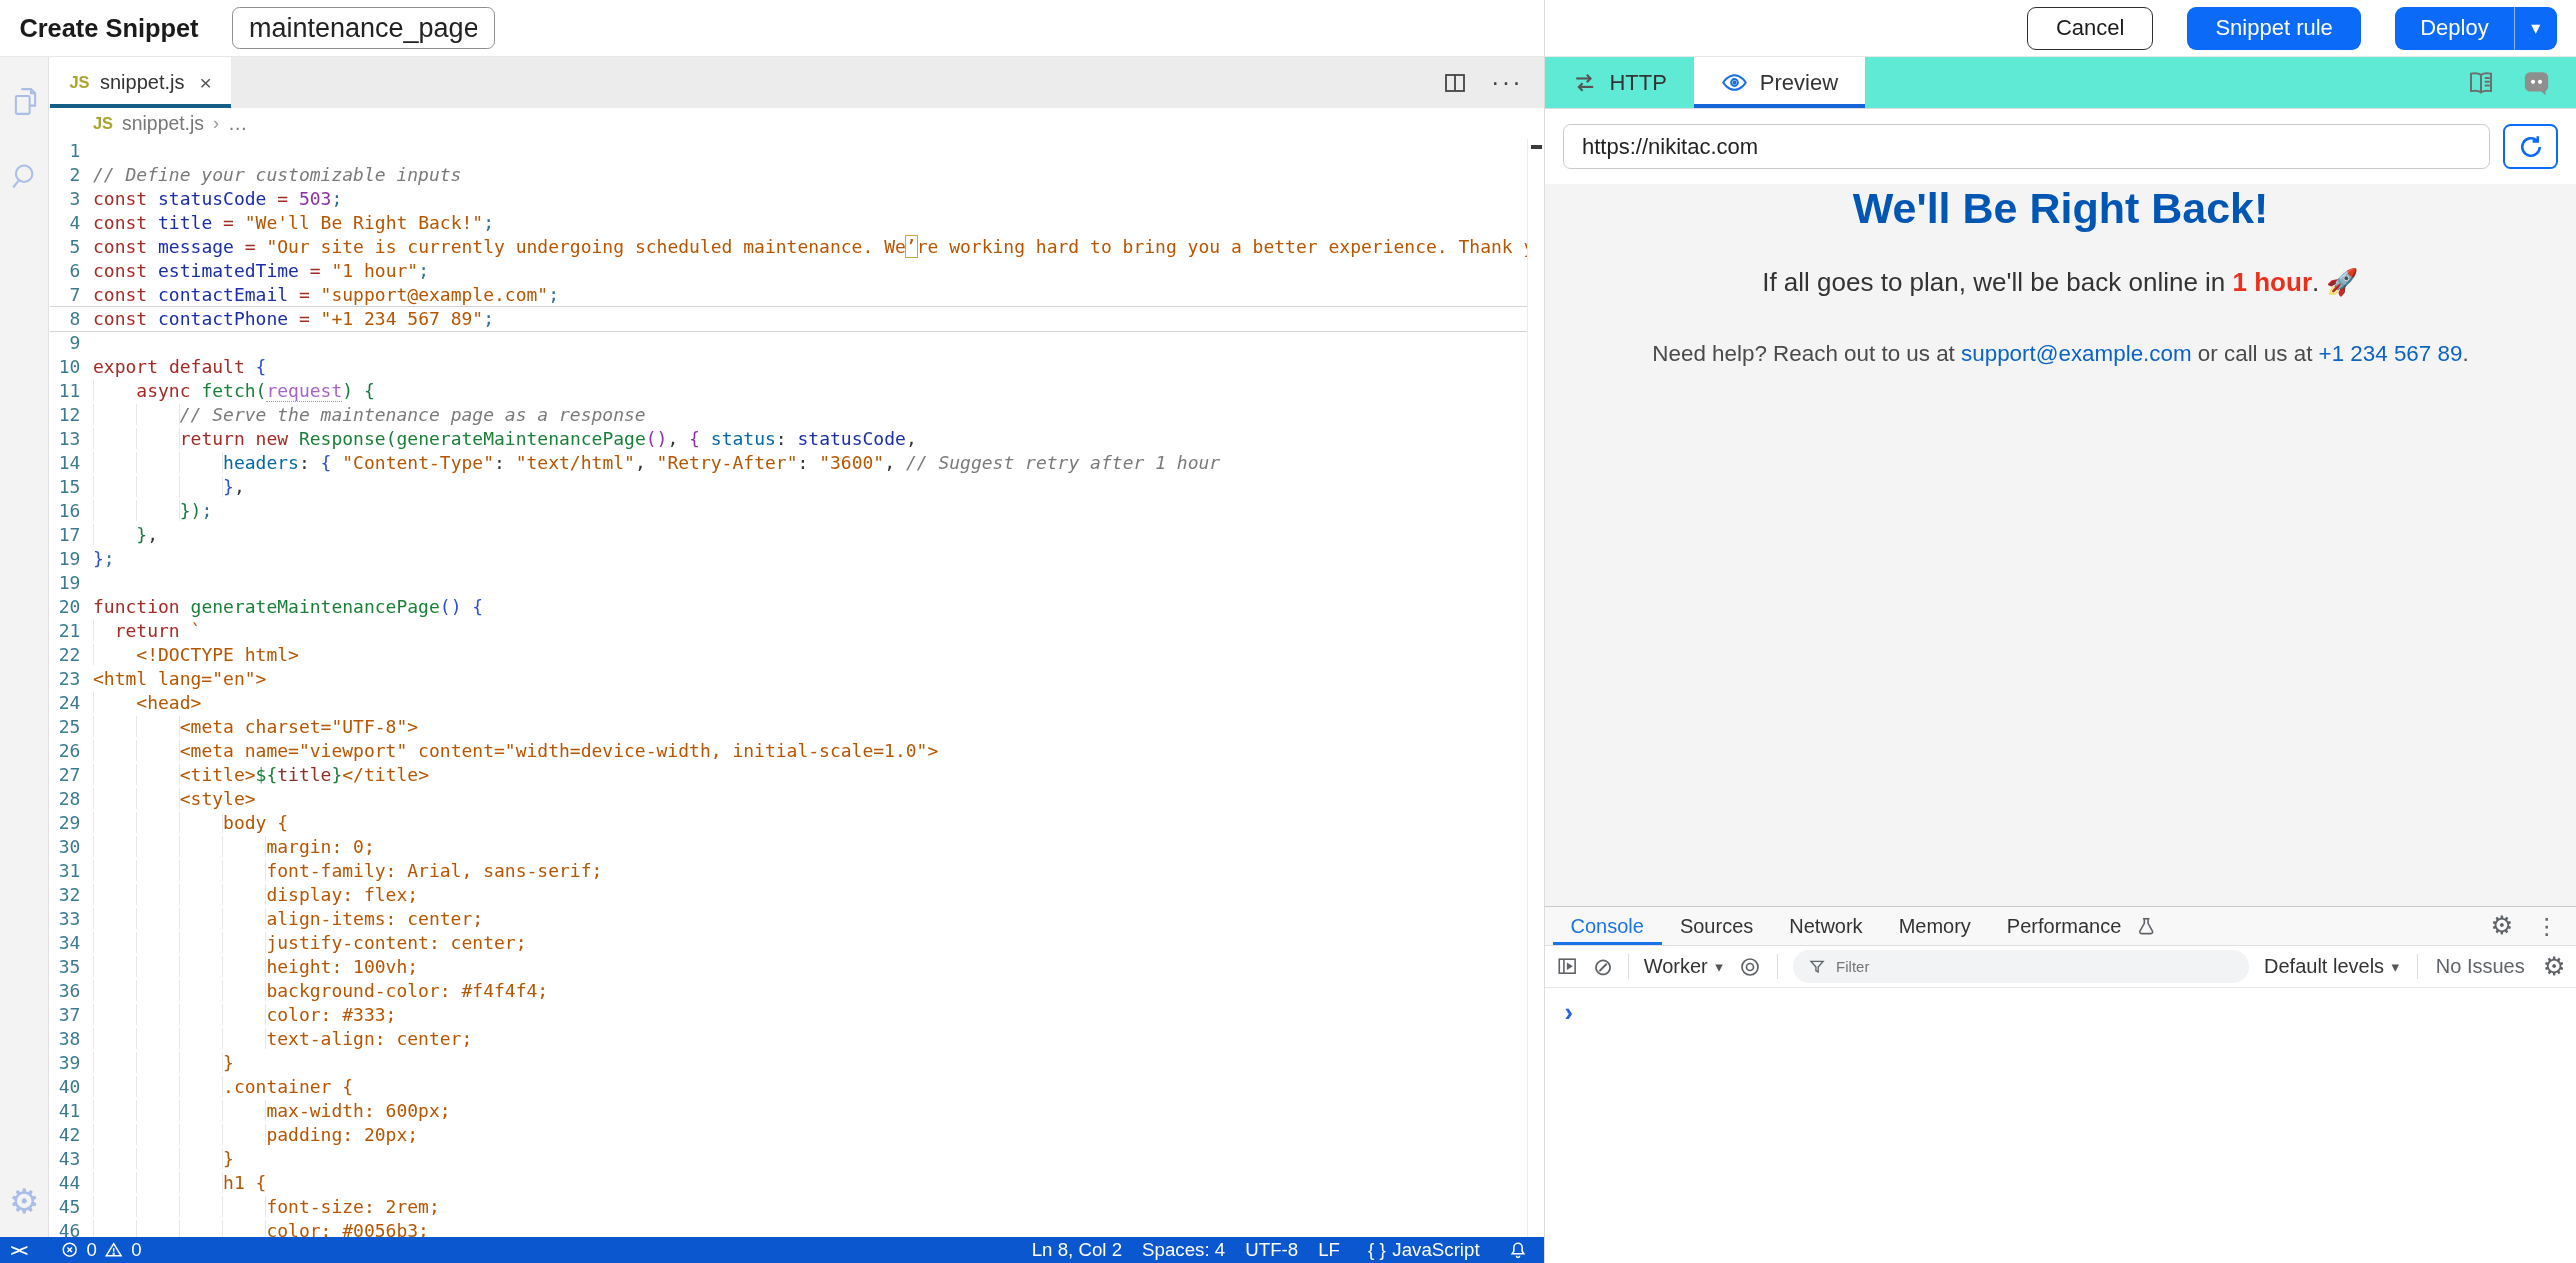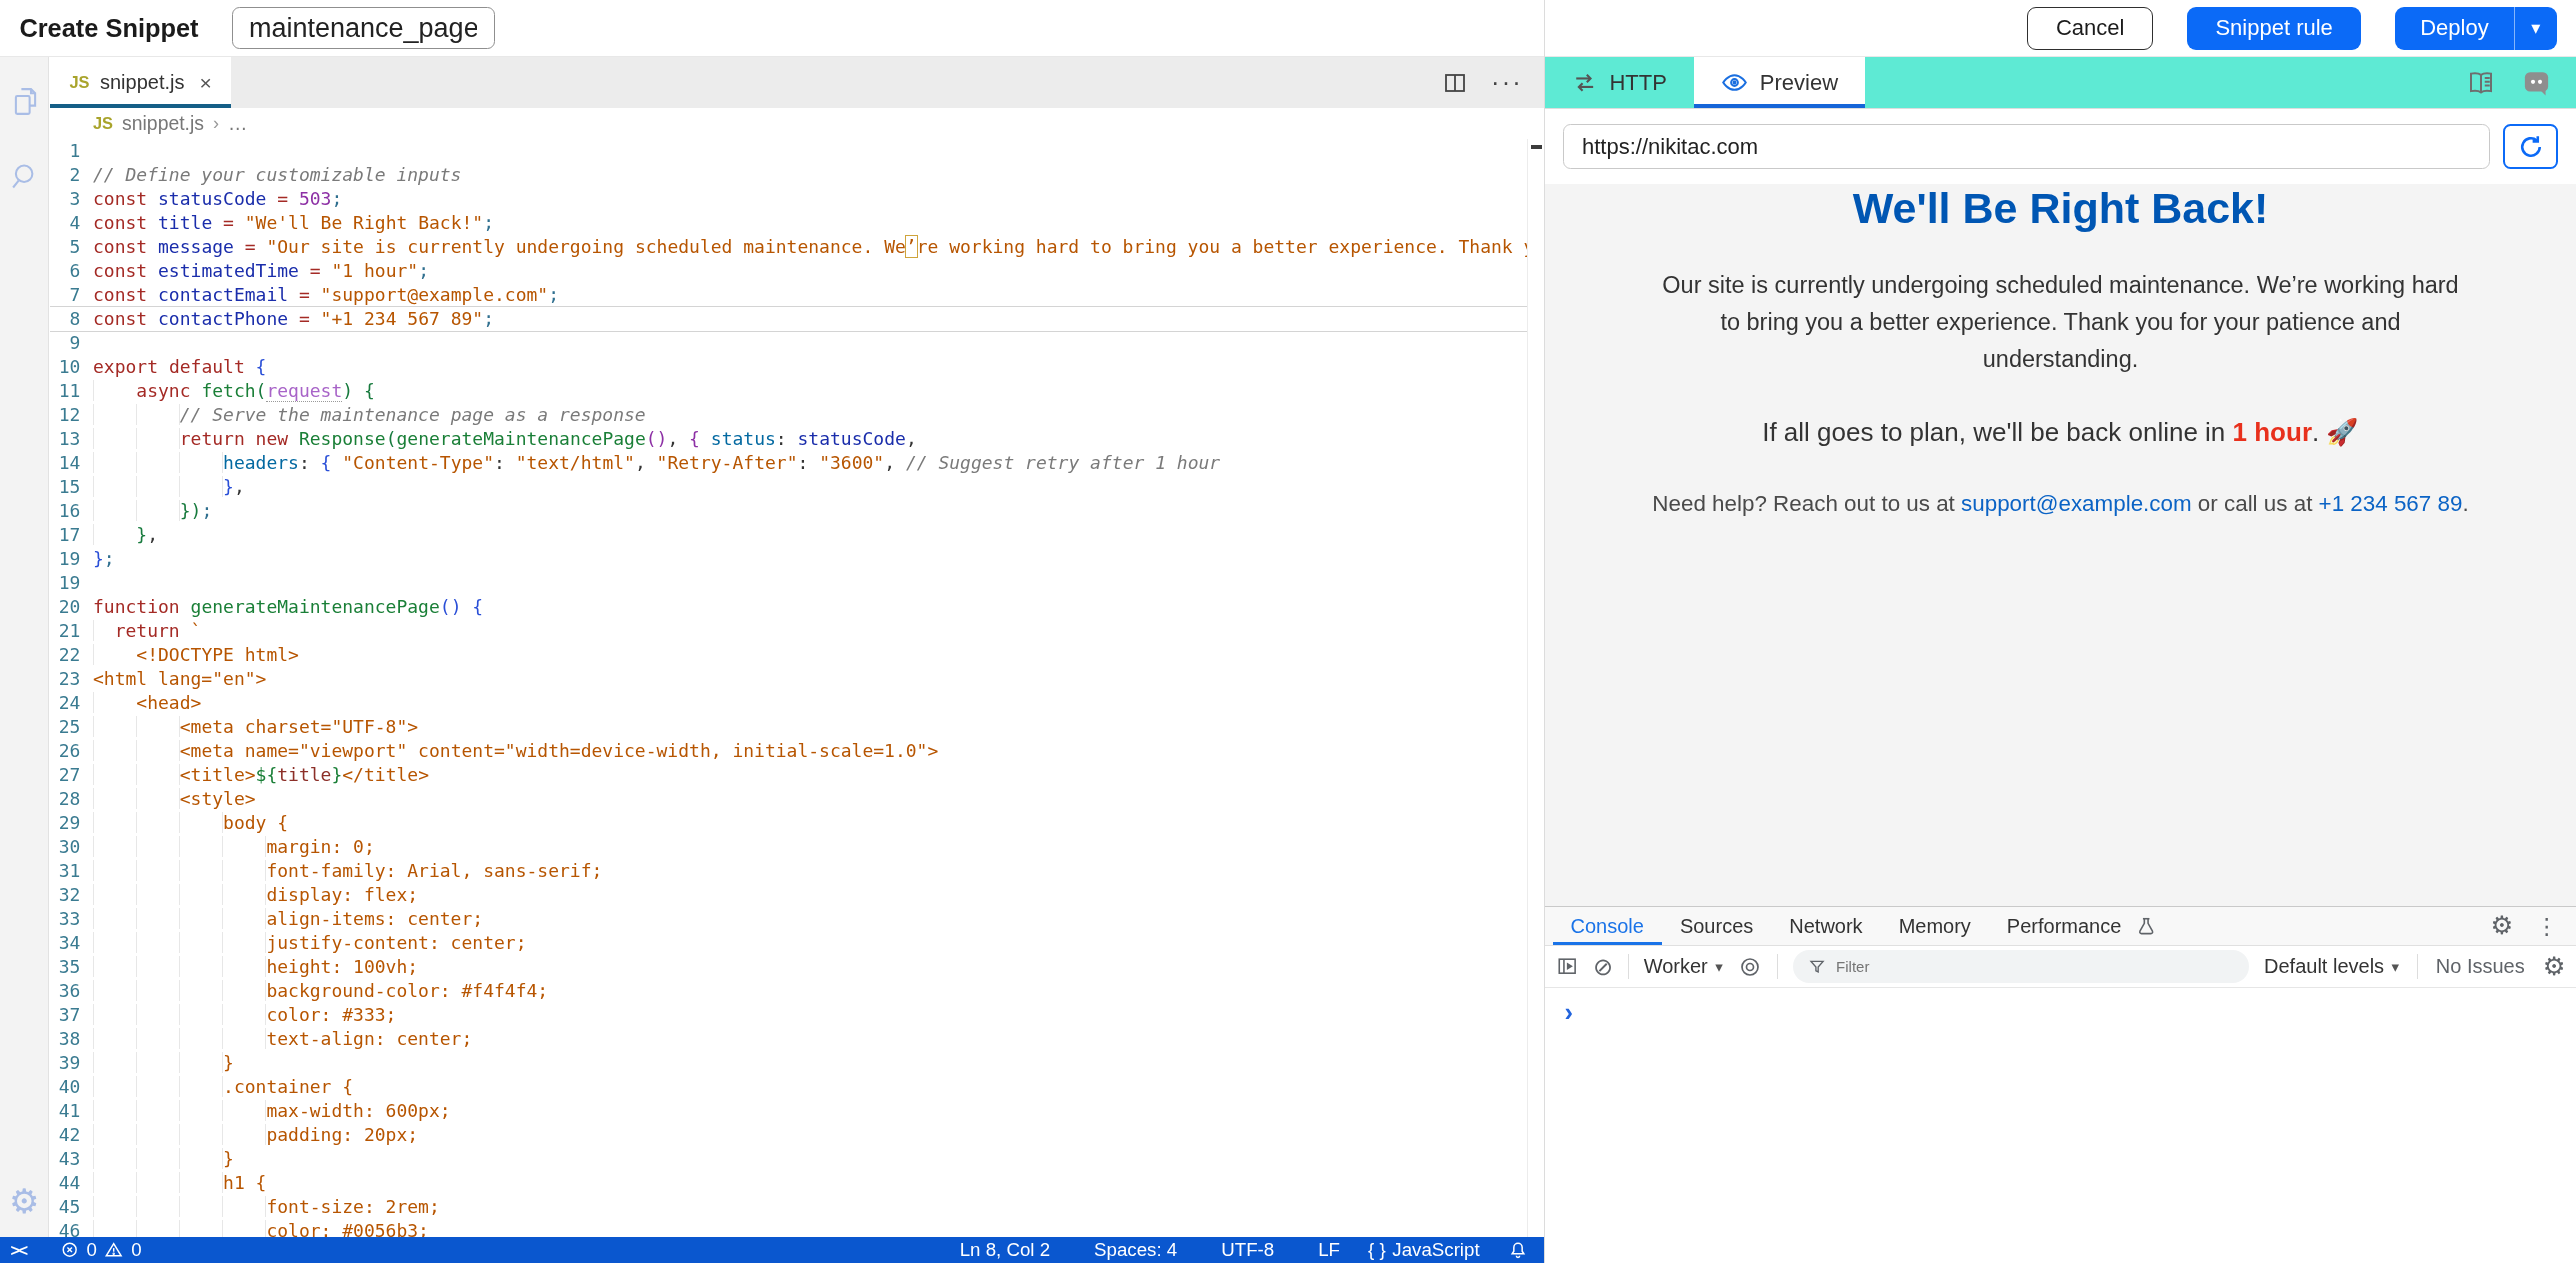--- a/index.html
+++ b/index.html
@@ -285,21 +285,20 @@
         <svg class="svgi" width="28" height="28" viewBox="0 0 24 24" fill="none" stroke="#0b6af7" stroke-width="2.2">
           <path d="M19.5 12a7.5 7.5 0 1 1-2.6-5.7"></path>
             <polyline points="17.8 2.8 17.8 7.2 13.4 7.2"></polyline>
         </svg>
       </button>
     </div>
 
     <div class="viewport">
       <div class="maint">
         <h1>We'll Be Right Back!</h1>
-        <p class="msg">Our site is currently undergoing scheduled maintenance. We’re working hard to bring you a better experience. Thank you for your patience and understanding.</p>
         <p class="eta"><span>If all goes to plan, we'll be back online in </span><span class="hl">1 hour</span><span>. </span><span>🚀</span></p>
         <p class="contact"><span>Need help? Reach out to us at </span><a>support@example.com</a><span> or call us at </span><a>+1 234 567 89</a><span>.</span></p>
       </div>
     </div>
 
     <div class="devtools">
       <div class="dt-tabs">
         <div style="display:flex;">
             <div class="dt-tab active">Console</div>
             <div class="dt-tab">Sources</div>
@@ -374,21 +373,21 @@
       <span>0</span>
       <svg class="svgi" width="19.4" height="19.4" viewBox="0 0 24 24" fill="none" stroke="#fff" stroke-width="1.8">
         <path d="M12 4.5 2.8 19.5h18.4z"></path>
           <line x1="12" y1="10" x2="12" y2="14.5"></line>
           <circle cx="12" cy="17" r="0.6"></circle>
       </svg>
       <span>0</span>
     </span>
     <span class="sb-spacer"></span>
     <span class="sb-right">
-      <span style="display:flex; gap:44px;">
+      <span style="display:flex; gap:20px;">
           <span class="sb-item">Ln 8, Col 2</span>
           <span class="sb-item">Spaces: 4</span>
           <span class="sb-item">UTF-8</span>
           <span class="sb-item">LF</span>
         </span>
       <span class="sb-item">
         <span>{ }</span>
         <span>JavaScript</span>
       </span>
       <span>

